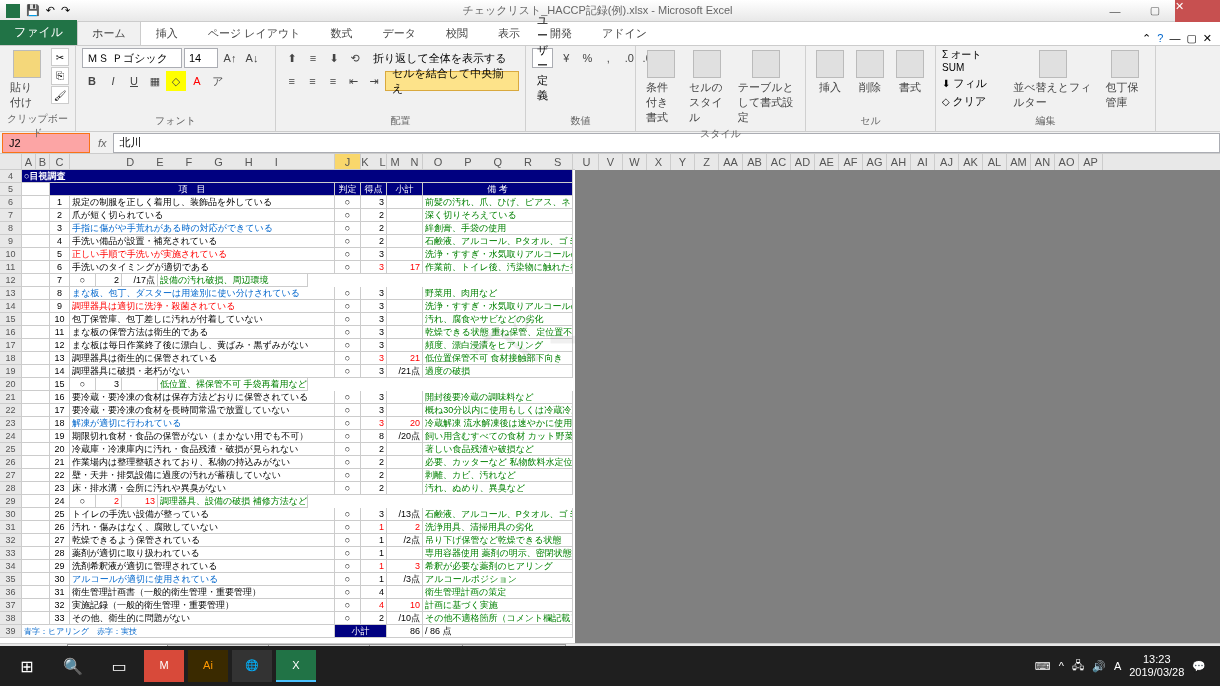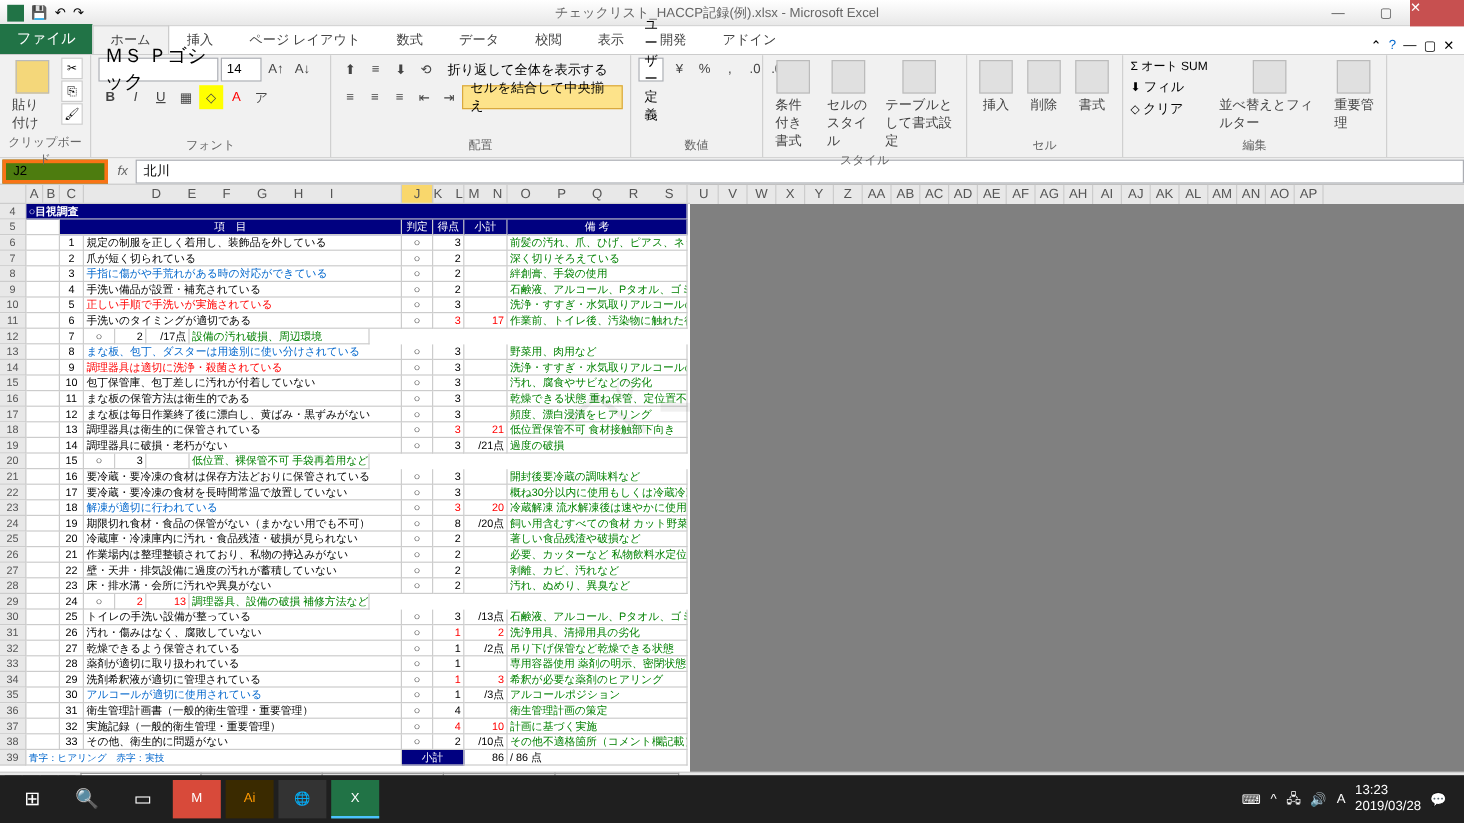--- a/index.html
+++ b/index.html
@@ -18,29 +18,29 @@
 .tab-right{margin-left:auto;display:flex;gap:6px;padding-right:8px}
 .ribbon{height:86px;background:#f1f1f1;border-bottom:1px solid #ccc;display:flex}
 .rgroup{border-right:1px solid #d0d0d0;padding:2px 6px;display:flex;flex-direction:column;justify-content:space-between;position:relative}
 .rgroup-label{font-size:10px;color:#666;text-align:center;padding-bottom:1px}
 .rgroup-body{display:flex;gap:4px;align-items:flex-start;flex:1}
 .big-btn{display:flex;flex-direction:column;align-items:center;gap:2px;padding:2px 4px;font-size:10px;color:#444}
 .big-icon{width:28px;height:28px;background:#e0e0e0;border:1px solid #bbb}
 .btn-stack{display:flex;flex-direction:column;gap:1px}
 .sm-btn{width:18px;height:18px;border:1px solid #ccc;background:#fff;display:flex;align-items:center;justify-content:center;font-size:10px}
 .font-sel{display:flex;gap:2px}
-.font-name{width:100px;height:20px;border:1px solid #abadb3;background:#fff;padding:0 4px;font-size:16px;display:flex;align-items:center}
+.font-name{width:100px;height:20px;border:1px solid #abadb3;background:#fff;padding:0 4px;font-size:11px;display:flex;align-items:center}
 .font-size{width:34px;height:20px;border:1px solid #abadb3;background:#fff;padding:0 4px;display:flex;align-items:center}
 .btn-row{display:flex;gap:1px}
 .fm-btn{width:20px;height:20px;display:flex;align-items:center;justify-content:center;color:#444;font-size:11px}
 .wide-sel{height:20px;border:1px solid #abadb3;background:#fff;padding:0 4px;display:flex;align-items:center;width:92px}
 .merge-btn{height:20px;background:#fde38a;border:1px solid #d9a93e;padding:0 6px;display:flex;align-items:center;font-size:10px}
 .wrap-btn{height:20px;padding:0 6px;display:flex;align-items:center;font-size:10px;border:1px solid transparent}
 .formula-bar{height:22px;background:#f1f1f1;display:flex;align-items:center;border-bottom:1px solid #ccc}
-.name-box{width:88px;height:20px;border:3px solid #f97316;background:#4d7c0f;margin:0 2px;padding:0 6px;display:flex;align-items:center}
+.name-box{width:88px;height:20px;border:1px solid #f97316;background:#fca5a5;margin:0 2px;padding:0 6px;display:flex;align-items:center}
 .fx{padding:0 6px;font-style:italic;color:#666}
 .formula-input{flex:1;height:20px;border:1px solid #abadb3;background:#fff;padding:0 6px;display:flex;align-items:center}
 .grid-area{height:489px;display:flex;background:#808080}
 .sheet{background:#fff;width:575px;overflow:hidden}
 .gray-area{flex:1;background:#808080;position:relative}
 .col-headers{display:flex;height:16px;background:#e8e8e8;border-bottom:1px solid #ccc;font-size:10px}
 .rc-corner{width:22px;border-right:1px solid #ccc}
 .ch{border-right:1px solid #ccc;text-align:center;color:#555;line-height:16px}
 .row{display:flex;height:13px}
 .rh{width:22px;background:#e8e8e8;border-right:1px solid #ccc;border-bottom:1px solid #ccc;text-align:center;font-size:9px;color:#555;line-height:13px}
@@ -57,21 +57,21 @@
 .st-btn{width:14px;height:14px;border:1px solid #999;background:#ddd;font-size:8px;text-align:center}
 .st-tab{padding:1px 10px;border:1px solid #999;border-bottom:none;background:#e0e0e0;margin-right:-1px}
 .st-tab.active{background:#fff}
 .status-bar{height:19px;background:#cde6f7;display:flex;align-items:center;padding:0 8px;font-size:10px;color:#444;border-top:1px solid #aac}
 .status-right{margin-left:auto;display:flex;align-items:center;gap:8px}
 .zoom-slider{width:90px;height:4px;background:#aac;position:relative}
 .zoom-thumb{width:8px;height:12px;background:#666;position:absolute;left:40%;top:-4px}
 .taskbar{height:40px;background:#1f1f1f;display:flex;align-items:center;padding:0 4px;position:absolute;bottom:0;width:100%}
 .tb-btn{width:46px;height:38px;display:flex;align-items:center;justify-content:center;color:#fff;font-size:16px}
 .tb-right{margin-left:auto;display:flex;align-items:center;gap:8px;color:#fff;font-size:10px;padding-right:10px}
-.tb-time{line-height:1.2}
+.tb-time{text-align:center;line-height:1.2}
 .tb-app{width:40px;height:32px;background:#333;margin:0 2px;display:flex;align-items:center;justify-content:center;color:#fff;font-size:11px;border-bottom:2px solid transparent}
 .tb-app.active{border-bottom-color:#4cc2ff}
 .watermark{position:absolute;left:50%;top:50%;transform:translate(-50%,-50%);font-size:72px;color:rgba(0,0,0,0.06);pointer-events:none}
 .gray-cols{display:flex;height:16px;background:#e8e8e8;font-size:10px}
 .gch{border-right:1px solid #ccc;text-align:center;color:#555;line-height:16px;width:24px}
 </style>
 </head>
 <body>
 
 <div class="titlebar">
@@ -227,21 +227,21 @@
         <div style="font-size:10px">Σ オート SUM</div>
         <div style="font-size:10px">⬇ <span>フィル</span></div>
         <div style="font-size:10px">◇ <span>クリア</span></div>
       </div>
       <div class="big-btn">
           <div class="big-icon"></div>
           <span>並べ替えとフィルター</span>
         </div>
       <div class="big-btn">
           <div class="big-icon"></div>
-          <span>重要管理</span>
+          <span>包丁保管庫</span>
         </div>
     </div>
     <div class="rgroup-label">編集</div>
   </div>
 </div>
 
 <div class="formula-bar">
   <div class="name-box">J2</div>
   <span class="fx">fx</span>
   <div class="formula-input">北川</div>

